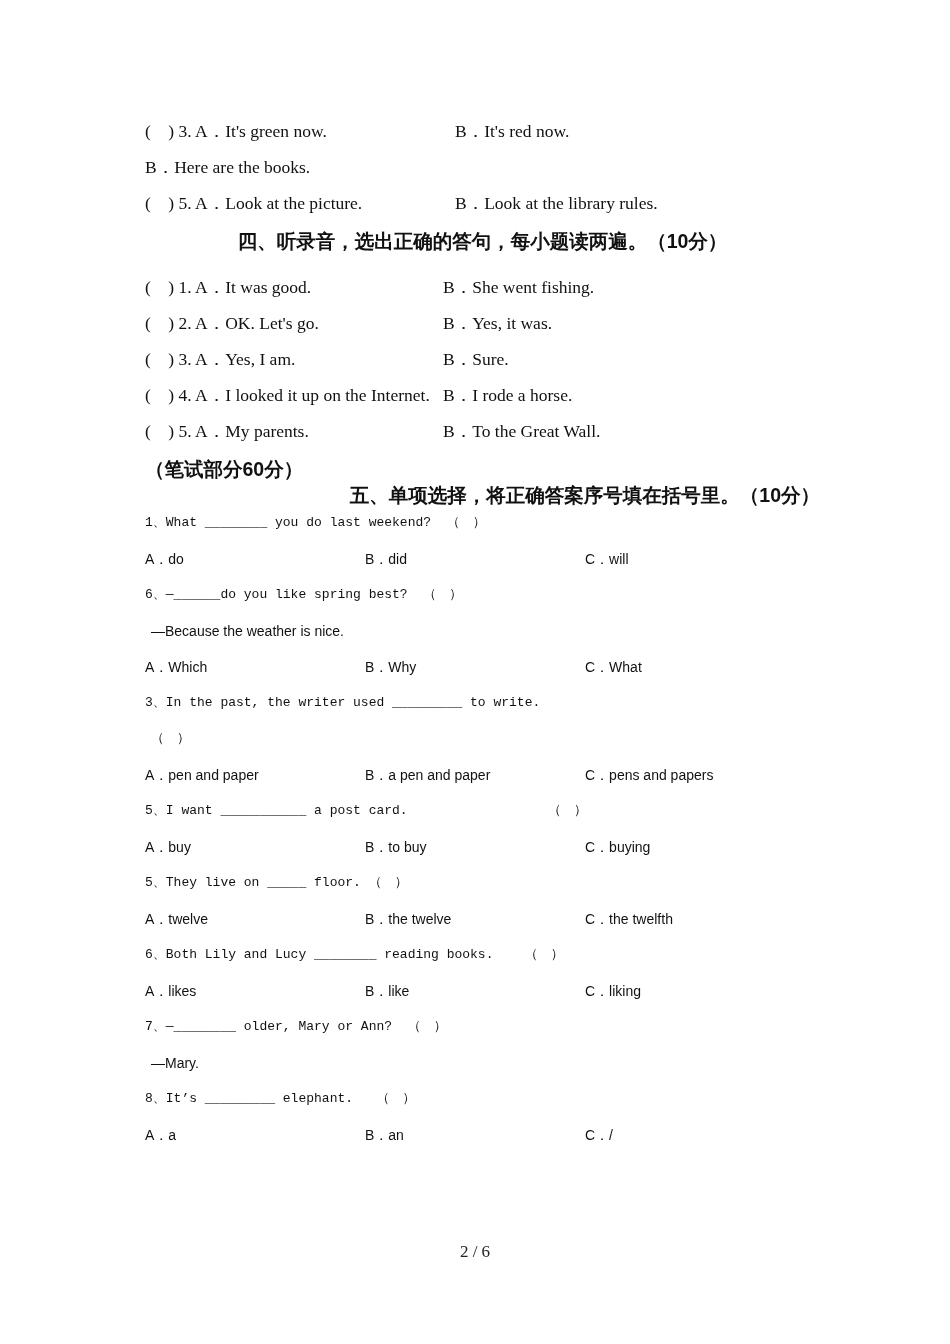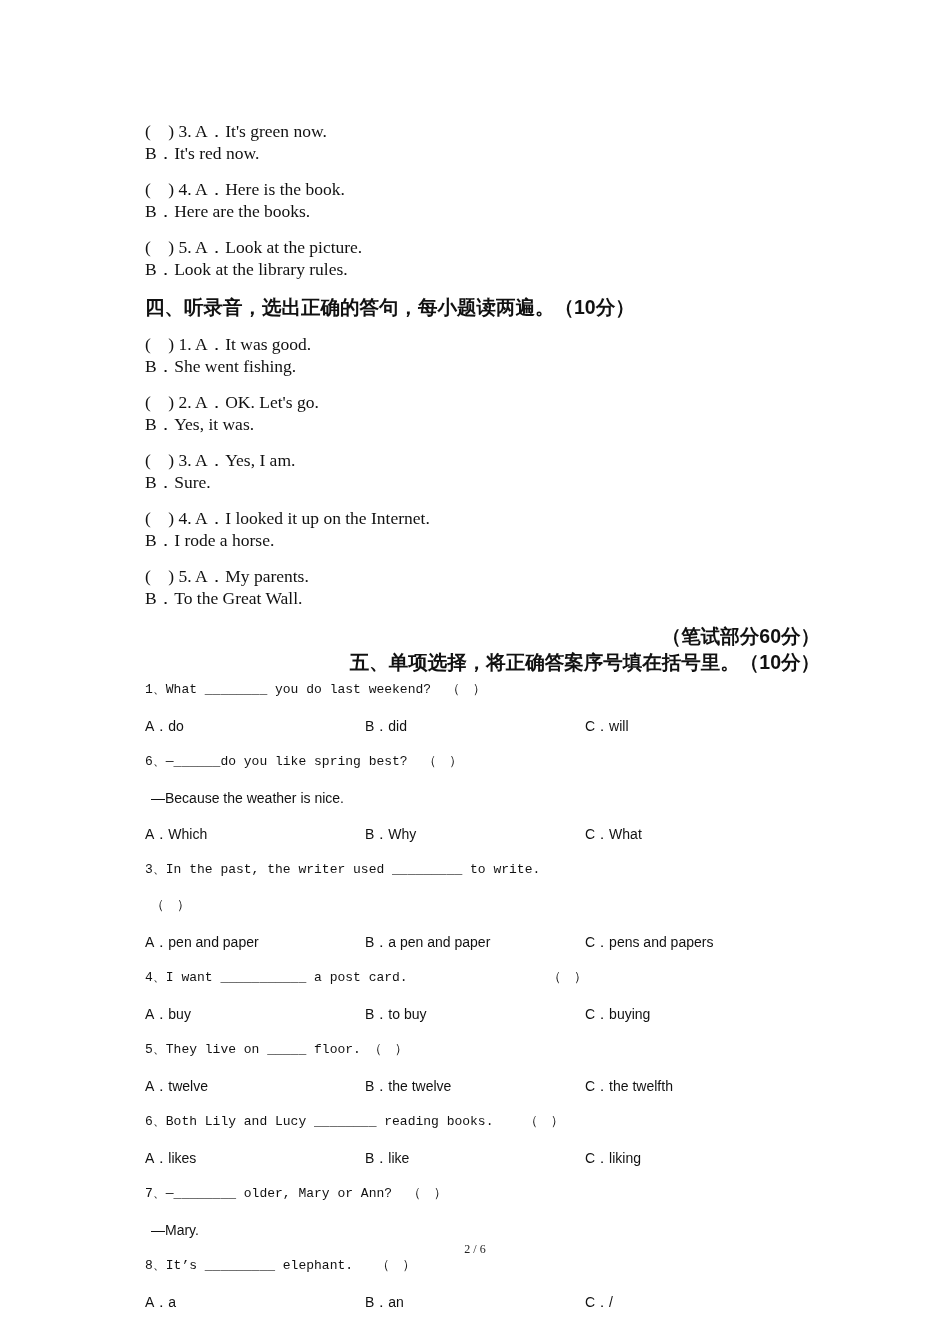--- a/index.html
+++ b/index.html
@@ -13,67 +13,66 @@
   }
   .content { padding: 120px 130px 0 145px; }
 
   .line {
     display: flex;
     white-space: pre;
     line-height: 22px;
     margin-bottom: 14px;
     font-size: 17.5px;
   }
-  .serif { font-family: "Liberation Serif", serif; flex-direction: column; }
+  .serif { font-family: "Liberation Serif", serif; }
   .mono  { font-family: "Liberation Mono", "DejaVu Sans Mono", monospace; font-size: 13px; }
   .sans  { font-family: "Liberation Sans", sans-serif; font-size: 14px; }
 
   .cA  { min-width: 310px; padding-right: 10px; }
   .cA4 { min-width: 298px; padding-right: 10px; }
 
   .head {
     font-family: "Liberation Sans", sans-serif;
     font-weight: bold;
     font-size: 19.5px;
     line-height: 26px;
     white-space: pre;
   }
-  .head4 { margin: 0 0 13px 0; }
+  .head4 { margin: 0 0 22px 0; text-align: center; }
   .written {
-    text-align: right;
+    text-align: left;
     margin: 12px 0 0 0;
   }
   .head5 { margin: 0 0 4px 0; text-align: right; }
 
   .opts .opt { display: inline-block; width: 220px; white-space: pre; }
   .opts .opt:last-child { width: auto; }
 
   .followup { padding-left: 6px; }
 
   .footer {
     position: absolute;
     top: 1242px; left: 0;
     width: 100%;
     text-align: center;
-    font-size: 12px;
+    font-size: 17px;
     font-family: "Liberation Serif", serif;
     color: #222;
   }
 </style>
 </head>
 <body>
 
 <div class="content">
 
   <div class="line serif">
     <span class="cA">(　) 3. A．It's green now.</span>
     <span>B．It's red now.</span>
   </div>
   <div class="line serif">
-    <span class="cA">(　) 4. A．Here is the book.</span>
     <span>B．Here are the books.</span>
   </div>
   <div class="line serif">
     <span class="cA">(　) 5. A．Look at the picture.</span>
     <span>B．Look at the library rules.</span>
   </div>
 
   <div class="head head4">四、听录音，选出正确的答句，每小题读两遍。（10分）</div>
 
   <div class="line serif">
@@ -117,21 +116,21 @@
   </div>
 
   <div class="line mono">3、In the past, the writer used _________ to write.</div>
   <div class="line mono followup">（　）</div>
   <div class="line sans opts">
     <span class="opt">A．pen and paper</span>
     <span class="opt">B．a pen and paper</span>
     <span class="opt">C．pens and papers</span>
   </div>
 
-  <div class="line mono">4、I want ___________ a post card.                  （　）</div>
+  <div class="line mono">5、I want ___________ a post card.                  （　）</div>
   <div class="line sans opts">
     <span class="opt">A．buy</span>
     <span class="opt">B．to buy</span>
     <span class="opt">C．buying</span>
   </div>
 
   <div class="line mono">5、They live on _____ floor. （　）</div>
   <div class="line sans opts">
     <span class="opt">A．twelve</span>
     <span class="opt">B．the twelve</span>

